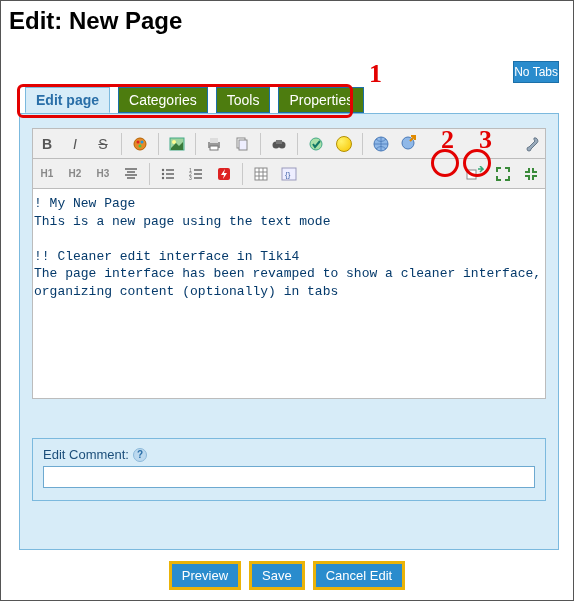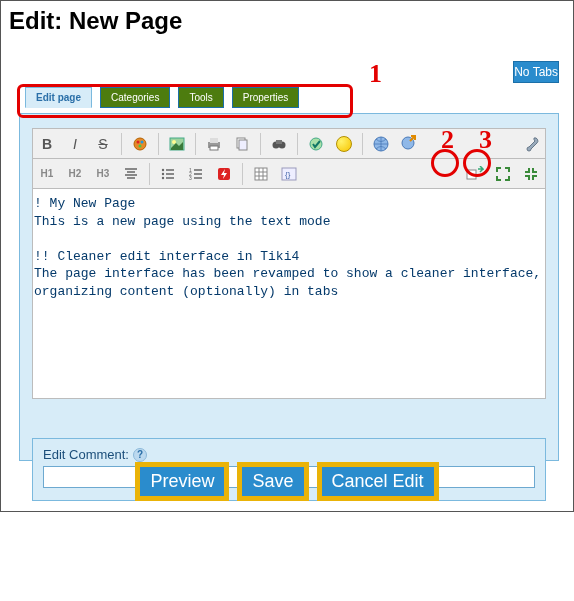--- a/index.html
+++ b/index.html
@@ -5,21 +5,21 @@
   * { box-sizing: border-box; }
   body {
     margin: 0;
     padding: 0;
     font-family: Arial, Helvetica, sans-serif;
     font-size: 13px;
     background: #fff;
   }
   .page {
     width: 574px;
-    height: 512px;
+    height: 601px;
     position: relative;
     background: #fff;
     border: 1px solid #555;
   }
   .title {
     font-size: 24px;
     font-weight: bold;
     margin: 6px 0 12px 8px;
   }
   .no-tabs {
@@ -41,21 +41,21 @@
     z-index: 2;
   }
   .tabs {
     display: flex;
     gap: 8px;
     align-items: flex-end;
     padding-left: 6px;
   }
   .tab {
     padding: 4px 10px;
-    font-size: 10px;
+    font-size: 14px;
     cursor: pointer;
     border: 1px solid #7bb9de;
   }
   .tab-active {
     background: #d7ecf8;
     color: #2a6fa8;
     font-weight: bold;
     border-bottom: 1px solid #d7ecf8;
   }
   .tab-inactive {
@@ -172,23 +172,23 @@
     bottom: 10px;
     left: 0;
     right: 0;
     display: flex;
     gap: 8px;
     justify-content: center;
   }
   .action-btn {
     background: #2a8ccd;
     color: #fff;
-    border: 5px solid #eab308;
+    border: 3px solid #eab308;
     padding: 4px 10px;
-    font-size: 18px;
+    font-size: 13px;
     cursor: pointer;
   }
   .smiley {
     width: 16px; height: 16px; border-radius: 50%;
     background: radial-gradient(circle at 30% 30%, #fff36b, #f7c500);
     border: 1px solid #b38f00;
     position: relative;
   }
   .small-txt { font-size: 10px; font-weight: bold; color: #888; }
   .help-icon {

